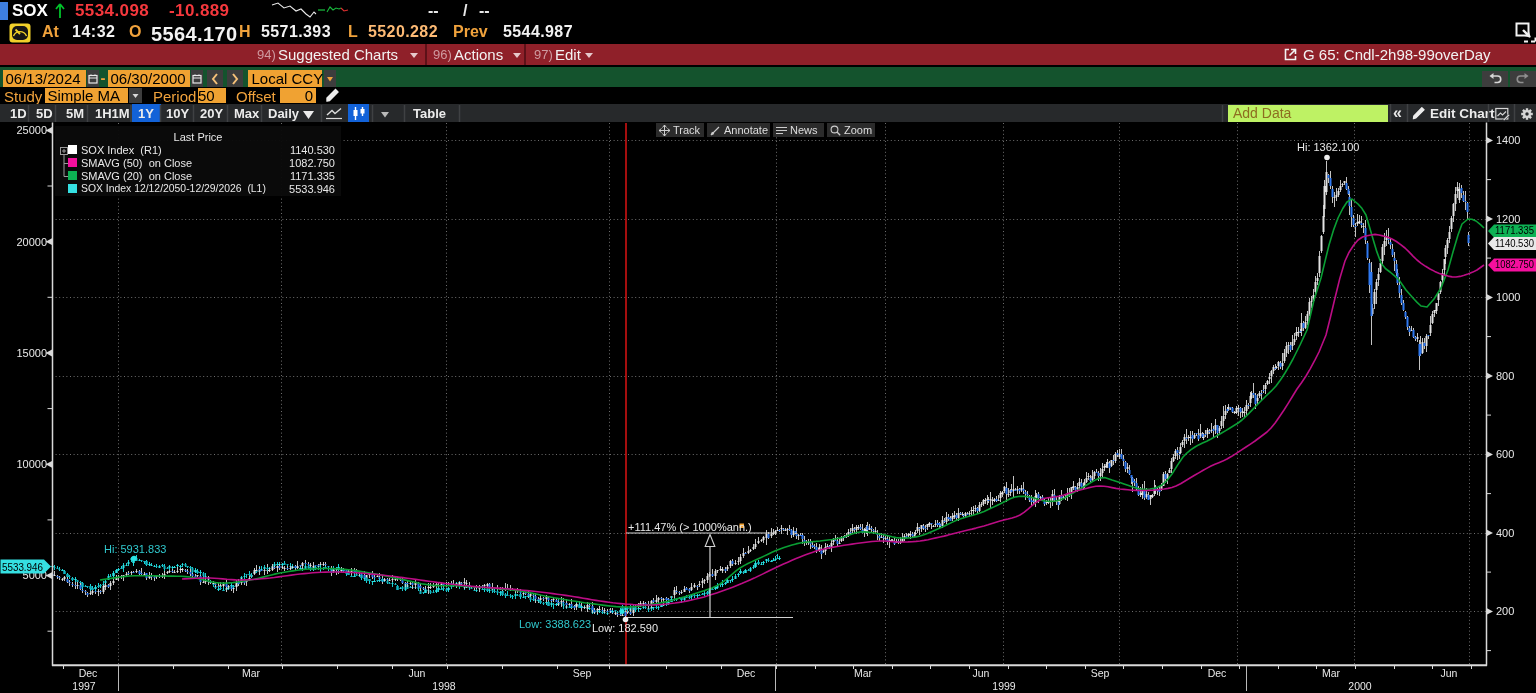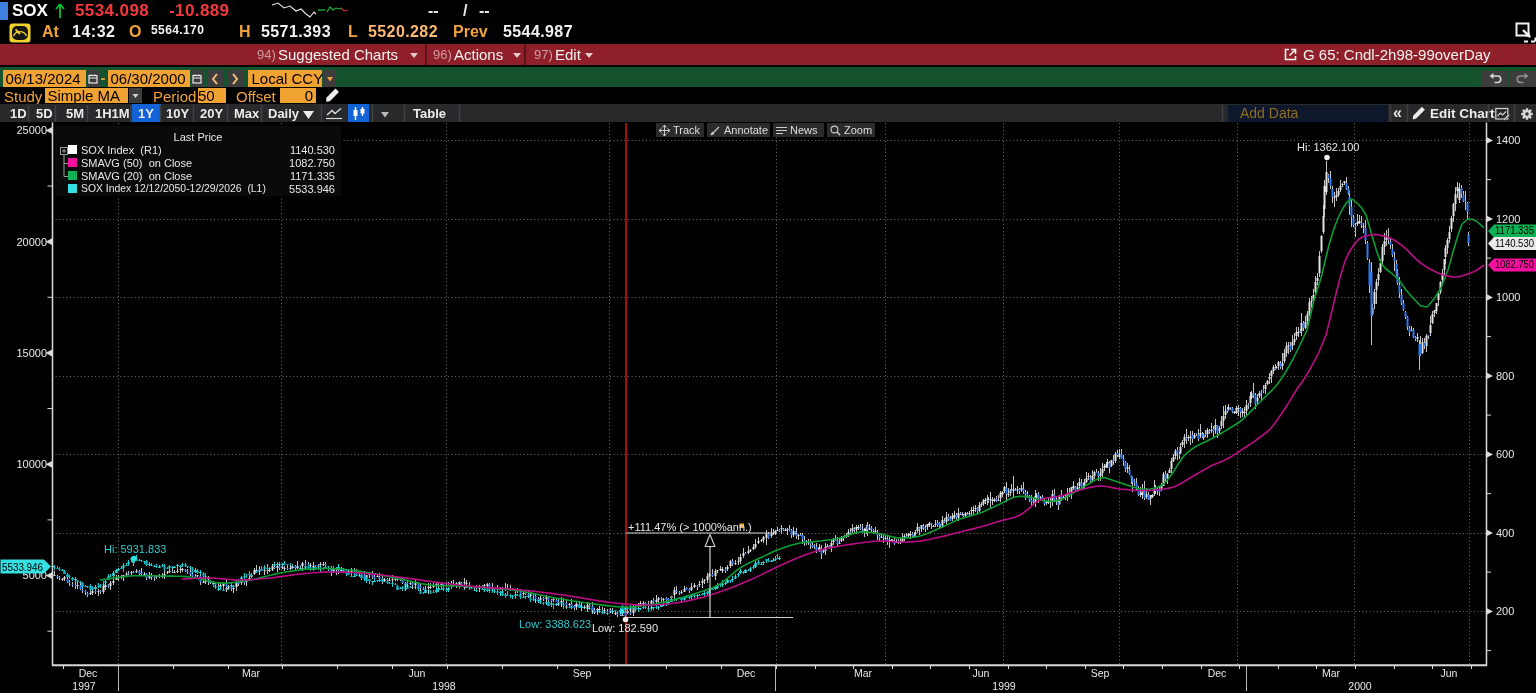--- a/index.html
+++ b/index.html
@@ -33,21 +33,21 @@
 <div class="row" style="top:22px;height:21.5px;background:#000">
   <svg class="abs" style="left:9px;top:1px" width="22" height="20">
     <rect x="0.5" y="0.5" width="21" height="19" rx="3" fill="#f0d02a"></rect>
     <rect x="3" y="3" width="16" height="14" rx="5" fill="#151515"></rect>
     <path d="M11 11L6.5 6.5" stroke="#f0d02a" stroke-width="1.8"></path>
     <path d="M4.5 13A7 7 0 0 1 17.5 13" stroke="#f0d02a" stroke-width="1.4" fill="none"></path>
   </svg>
   <div class="abs otx" style="left:42px;top:1px;font-size:16px;font-weight:bold">At</div>
   <div class="abs" style="left:72px;top:1px;font-size:16px;font-weight:bold;color:#f2f2f2;letter-spacing:0.5px">14:32</div>
   <div class="abs otx" style="left:129px;top:1px;font-size:16px;font-weight:bold">O</div>
-  <div class="abs" style="left:151px;top:1px;font-size:12px;font-weight:bold;color:#f2f2f2;letter-spacing:0.4px">5564.170</div>
+  <div class="abs" style="left:151px;top:1px;font-size:20px;font-weight:bold;color:#f2f2f2;letter-spacing:0.4px">5564.170</div>
   <div class="abs otx" style="left:239px;top:1px;font-size:16px;font-weight:bold">H</div>
   <div class="abs" style="left:261px;top:1px;font-size:16px;font-weight:bold;color:#f2f2f2;letter-spacing:0.4px">5571.393</div>
   <div class="abs otx" style="left:348px;top:1px;font-size:16px;font-weight:bold">L</div>
   <div class="abs" style="left:368px;top:1px;font-size:16px;font-weight:bold;color:#fdba74;letter-spacing:0.4px">5520.282</div>
   <div class="abs otx" style="left:453px;top:1px;font-size:16px;font-weight:bold">Prev</div>
   <div class="abs" style="left:503px;top:1px;font-size:16px;font-weight:bold;color:#f2f2f2;letter-spacing:0.4px">5544.987</div>
 </div>
 
 <div class="row" style="top:43.5px;height:21.5px;background:#8f2029">
   <div class="abs" style="left:257px;top:3.5px;font-size:13px;color:#cf9aa0">94)</div>
@@ -157,21 +157,21 @@
   <div class="abs" style="left:347.5px;top:0;width:21px;height:18.5px;background:#1262d8"></div>
   <svg class="abs" style="left:347.5px;top:0" width="21" height="19">
       <path d="M7.5 3v13M14.5 3v9" stroke="#fff" stroke-width="1.4"></path>
       <rect x="5.5" y="6" width="4" height="6" fill="#fff"></rect>
       <rect x="12.5" y="5" width="4" height="4.5" fill="#fff"></rect>
     </svg>
   <svg class="abs" style="left:380px;top:7px" width="10" height="8">
       <path d="M1 1h8l-4 5.5z" fill="#b9b9b9"></path>
     </svg>
   <div class="abs" style="left:413px;top:2.5px">Table</div>
-  <div class="abs" style="left:1228px;top:1px;width:160px;height:17px;background:#0f172a;color:#8d6e20;font-size:14px;font-weight:normal;line-height:17px;padding-left:12px">Add Data</div>
+  <div class="abs" style="left:1228px;top:1px;width:160px;height:17px;background:#bef264;color:#8d6e20;font-size:14px;font-weight:normal;line-height:17px;padding-left:5px">Add Data</div>
   <div class="abs" style="left:1393px;top:0.5px;font-size:16px;font-weight:bold;color:#e8e8e8">«</div>
   <svg class="abs" style="left:1412px;top:3.5px" width="14" height="13">
       <path d="M1.5 11.5L3.8 11L12 2.8L9.8 0.8L1.8 9ZM9.8 0.8L12 2.8" stroke="#ededed" stroke-width="1.3" fill="#ededed"></path>
     </svg>
   <div class="abs" style="left:1430px;top:2.5px;font-size:13.5px">Edit Chart</div>
   <svg class="abs" style="left:1495px;top:3px" width="15" height="14">
       <rect x="0.8" y="1.5" width="12" height="10.5" stroke="#d6d6d6" stroke-width="1.2" fill="none"></rect>
       <path d="M2.5 9l3-3 2 2 3.5-3.5" stroke="#d6d6d6" stroke-width="1.1" fill="none"></path>
       <path d="M8 12.5L13.5 7L14.8 8.3L9.3 13.8Z" fill="#d6d6d6" stroke="#27292b" stroke-width="0.6"></path>
     </svg>

